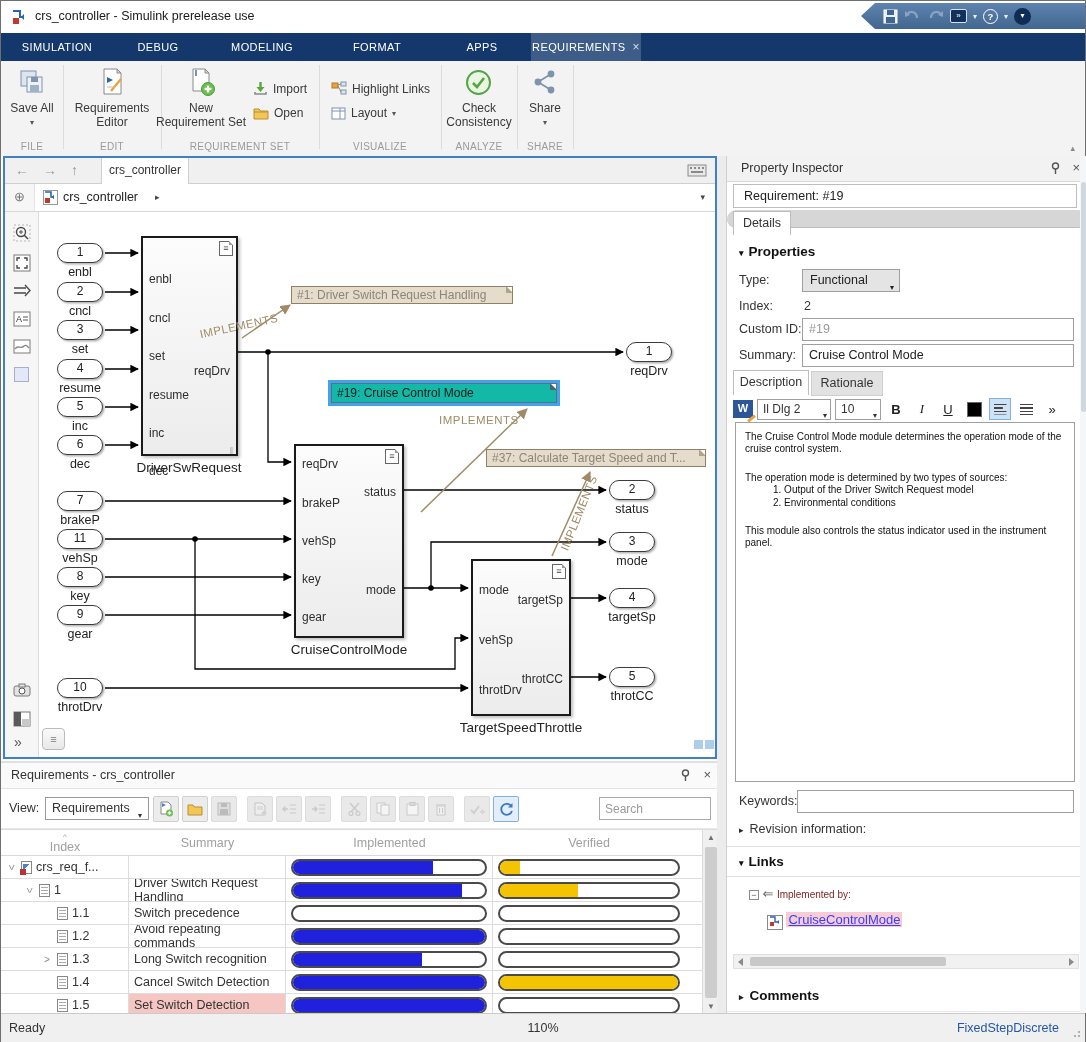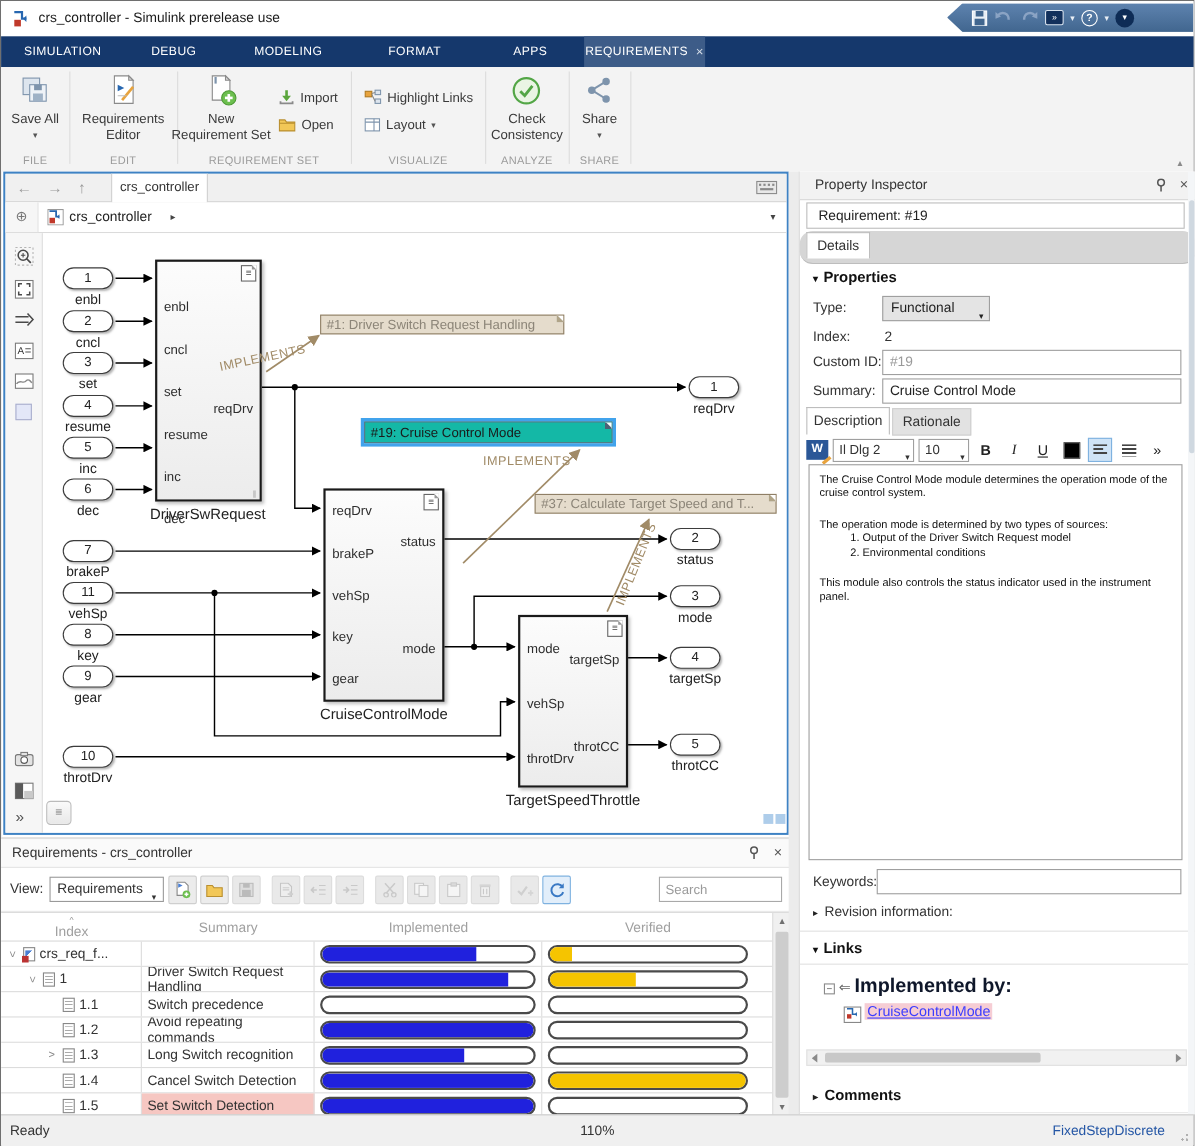--- a/index.html
+++ b/index.html
@@ -117,21 +117,21 @@
   .vscroll { position:absolute; right:0; top:0; width:17px; height:100%; background:#f0f0f0; border-left:1px solid #dcdcdc; }
   .vscroll .arr { position:absolute; left:0; width:100%; height:16px; color:#707070; font-size:8px; text-align:center; line-height:16px; }
   .vscroll .thumb { position:absolute; left:2px; top:17px; width:12px; bottom:17px; background:#cdcdcd; border-radius:2px; }
 
   
   .v-splitter { position:absolute; left:716px; top:155px; width:9px; height:857px; background:#ececec; }
   .right-panel { position:absolute; left:725px; top:155px; width:361px; height:857px; background:#fff; border-left:1px solid #d0d0d0; }
   .rp-header { position:relative; height:26px; background:#f2f2f2; border-bottom:1px solid #d9d9d9; }
   .rp-title { position:absolute; left:14px; top:5px; font-size:12.5px; color:#333; }
   .req-strip { position:absolute; left:6px; top:28px; width:344px; height:24px; border:1px solid #bdbdbd; font-size:12.5px; line-height:22px; padding-left:10px; color:#222; background:#fff; }
-  .details-strip { position:absolute; left:0px; top:54px; width:100%; height:30px; background:#d6d6d6; border-bottom:1px solid #bdbdbd;border-radius:12px; }
+  .details-strip { position:absolute; left:0px; top:54px; width:100%; height:18px; background:#d6d6d6; border-bottom:1px solid #bdbdbd;border-radius:12px; }
   .tab-details { position:absolute; left:6px; top:1px; width:58px; height:24px; background:#fff; border:1px solid #bdbdbd; border-bottom:none; text-align:center; line-height:22px; font-size:12.5px; }
   .sec-head { position:absolute; left:0; width:100%; font-weight:bold; font-size:13.5px; color:#111; padding-left:12px; }
   .sec-caret { font-size:9px; margin-right:5px; }
   .fld-label { position:absolute; left:12px; font-size:12.5px; color:#333; }
   .dd-box { position:absolute; left:75px; width:98px; height:23px; background:#e4e4e4; border:1px solid #9f9f9f; font-size:12.5px; line-height:21px; padding-left:7px; color:#222; }
   .dd-box .dd-caret { position:absolute; right:5px; top:7px; font-size:8px; }
   .txt-input { position:absolute; left:75px; width:272px; height:23px; border:1px solid #9f9f9f; background:#fff; font-size:12.5px; line-height:21px; padding-left:6px; color:#222; }
   .txt-input.ghost { color:#9a9a9a; }
   .dtab { position:absolute; top:0; height:25px; text-align:center; line-height:23px; font-size:12.5px; }
   .dtab.active { background:#fff; border:1px solid #bdbdbd; border-bottom:none; }
@@ -146,21 +146,21 @@
   .swatch { width:15px; height:15px; background:#000; border:1px solid #666; }
   .align-ic { width:13px; height:11px; background:repeating-linear-gradient(#444 0 1.5px, transparent 1.5px 3.5px); }
   .align-ic.left { clip-path:polygon(0 0,100% 0,100% 30%,72% 30%,72% 62%,100% 62%,100% 100%,0 100%); }
   .desc-area { position:absolute; left:8px; width:340px; border:1px solid #9f9f9f; background:#fff; font-size:10px; line-height:1.24; padding:8px 9px; color:#111; }
   .desc-area p { margin-bottom:16px; }
   .desc-area .li { margin-left:28px; }
   .rev-row, .links-head, .comments-head { position:absolute; left:0; width:100%; }
   .tri { font-size:9px; margin-right:6px; color:#222; }
   .minus-box { display:inline-block; width:10px; height:10px; border:1px solid #8a8a8a; color:#555; font-size:9px; line-height:8px; text-align:center; background:#fff; }
   .link-arrow { color:#666; font-size:13px; }
-  .impl-by { font-weight:bold; font-size:18px; color:#0f172a; }
+  .impl-by { font-weight:normal; font-size:10px; color:#7f1d1d; }
   .ccm-link { font-size:13px; color:#3c3cff; text-decoration:underline; background:#f6cdd4; padding:0 2px; }
   .blk-mini { display:inline-block; width:16px; height:15px; border:1px solid #888; background:#fff; font-size:9px; text-align:center; line-height:13px; color:#555; position:relative; top:3px; }
   .h-scroll { position:absolute; left:6px; width:346px; height:15px; background:#f1f1f1; border:1px solid #e0e0e0; }
   .h-scroll .thumb { position:absolute; left:16px; top:2px; width:196px; height:9px; background:#c8c8c8; border-radius:2px; }
   .hs-arr { position:absolute; top:3px; width:0; height:0; }
   .hs-arr.l { left:4px; border-top:4px solid transparent; border-bottom:4px solid transparent; border-right:5px solid #8a8a8a; }
   .hs-arr.r { right:4px; border-top:4px solid transparent; border-bottom:4px solid transparent; border-left:5px solid #8a8a8a; }
   .rp-scroll { position:absolute; right:0px; top:0; width:7px; height:100%; background:#f4f6f8; }
   .rp-scroll .thumb { position:absolute; left:1px; top:26px; width:5px; height:230px; background:#cfd8e0; border-radius:3px; }
 

